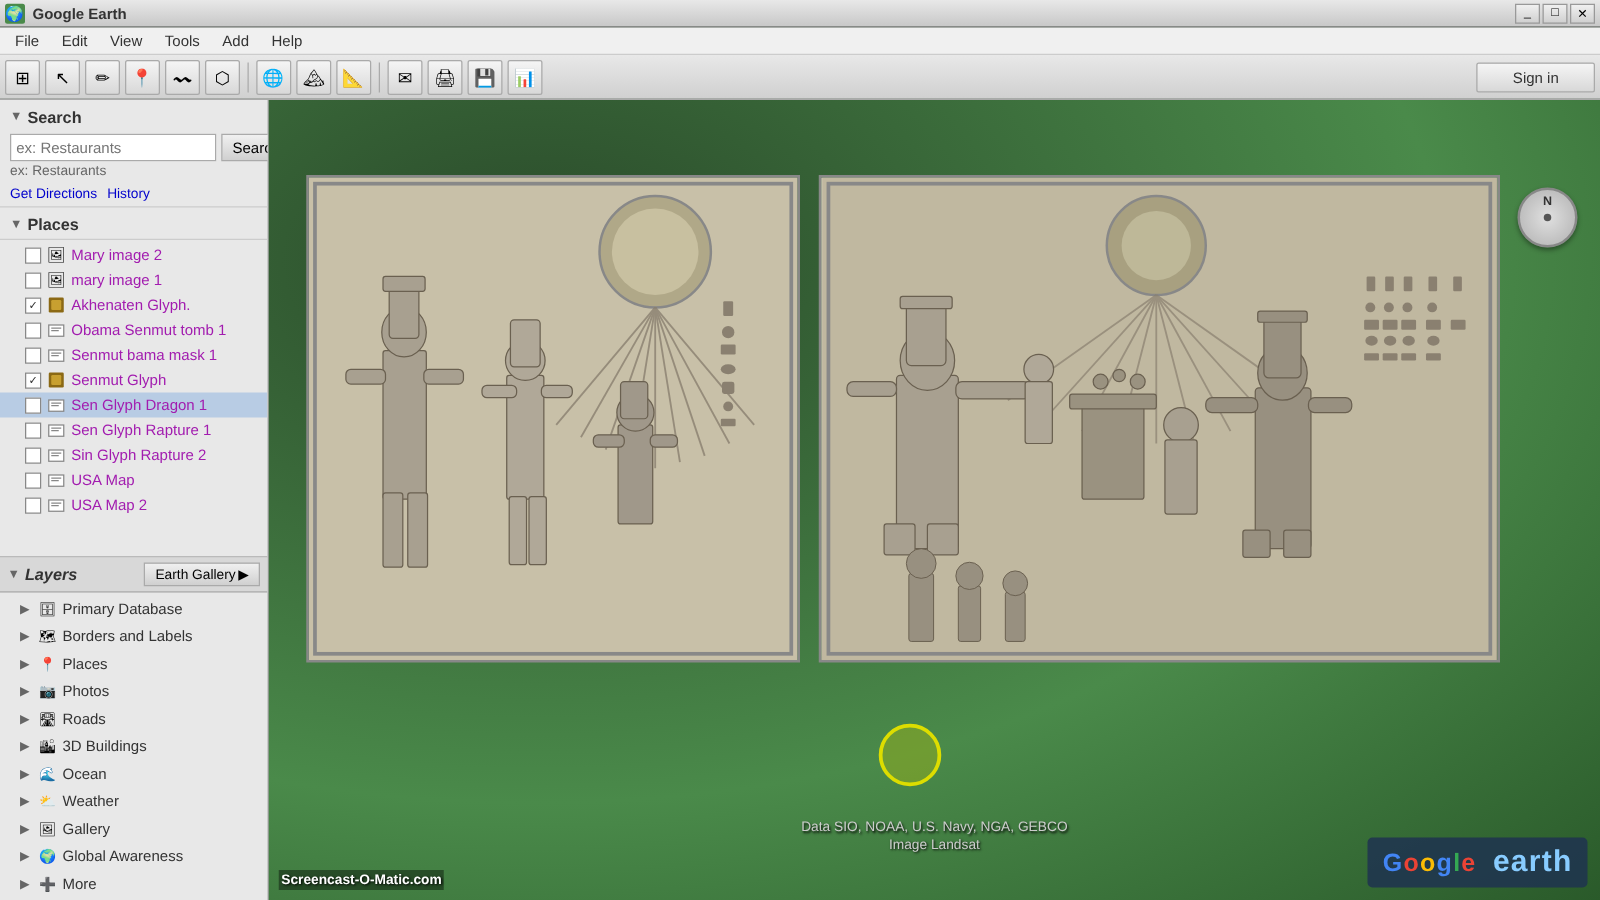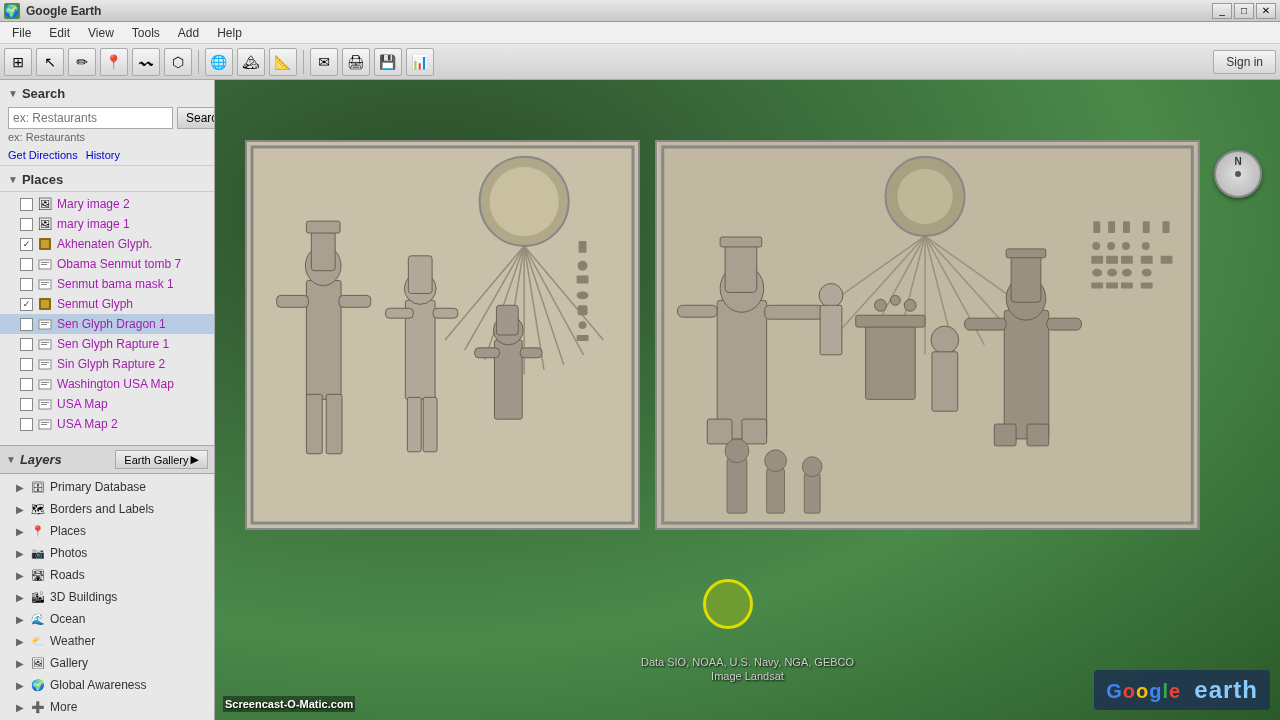--- a/index.html
+++ b/index.html
@@ -26,21 +26,21 @@
     .menu-item { padding: 2px 8px; font-size: 12px; cursor: pointer; color: #333; }
 
     
     #toolbar {
       width: 100%; height: 36px; background: linear-gradient(to bottom, #e8e8e8, #d0d0d0);
       display: flex; align-items: center; gap: 4px; padding: 0 4px;
       border-bottom: 1px solid #aaa;
     }
     .toolbar-btn { width: 28px; height: 28px; background: linear-gradient(to bottom, #f5f5f5, #d8d8d8); border: 1px solid #aaa; display: flex; align-items: center; justify-content: center; cursor: pointer; font-size: 14px; border-radius: 2px; }
     .toolbar-separator { width: 1px; height: 24px; background: #aaa; margin: 0 2px; }
-    #sign-in-btn { margin-left: auto; padding: 4px 12px; background: linear-gradient(to bottom, #f5f5f5, #d8d8d8); border: 1px solid #aaa; font-size: 12px; cursor: pointer; border-radius: 2px; color: #333; }
+    #sign-in-btn { margin-left: auto; padding: 4px 28px; background: linear-gradient(to bottom, #f5f5f5, #d8d8d8); border: 1px solid #aaa; font-size: 12px; cursor: pointer; border-radius: 2px; color: #333; }
 
     
     #main-layout { display: flex; width: 1280px; height: calc(720px - 22px - 22px - 36px); }
 
     
     #left-panel { width: 215px; height: 100%; background: #e8e8e8; border-right: 1px solid #aaa; display: flex; flex-direction: column; overflow: hidden; }
 
     
     #search-section { padding: 6px 8px 4px; border-bottom: 1px solid #ccc; }
     #search-header { display: flex; align-items: center; gap: 4px; margin-bottom: 6px; }
@@ -224,21 +224,21 @@
           </div>
           <div class="place-item">
             <div class="place-checkbox"></div>
             <div class="place-icon">
               <svg width="14" height="14" viewBox="0 0 14 14">
                 <rect x="1" y="3" width="12" height="9" fill="#fff" stroke="#888" stroke-width="1"></rect>
                 <rect x="3" y="5" width="8" height="1" fill="#888"></rect>
                 <rect x="3" y="7" width="6" height="1" fill="#888"></rect>
               </svg>
             </div>
-            <span class="place-name">Obama Senmut tomb 7</span>
+            <span class="place-name">Obama Senmut tomb 1</span>
           </div>
           <div class="place-item">
             <div class="place-checkbox"></div>
             <div class="place-icon">
               <svg width="14" height="14" viewBox="0 0 14 14">
                 <rect x="1" y="3" width="12" height="9" fill="#fff" stroke="#888" stroke-width="1"></rect>
                 <rect x="3" y="5" width="8" height="1" fill="#888"></rect>
                 <rect x="3" y="7" width="6" height="1" fill="#888"></rect>
               </svg>
             </div>
@@ -279,31 +279,20 @@
           <div class="place-item">
             <div class="place-checkbox"></div>
             <div class="place-icon">
               <svg width="14" height="14" viewBox="0 0 14 14">
                 <rect x="1" y="3" width="12" height="9" fill="#fff" stroke="#888" stroke-width="1"></rect>
                 <rect x="3" y="5" width="8" height="1" fill="#888"></rect>
                 <rect x="3" y="7" width="6" height="1" fill="#888"></rect>
               </svg>
             </div>
             <span class="place-name">Sin Glyph Rapture 2</span>
-          </div>
-          <div class="place-item">
-            <div class="place-checkbox"></div>
-            <div class="place-icon">
-              <svg width="14" height="14" viewBox="0 0 14 14">
-                <rect x="1" y="3" width="12" height="9" fill="#fff" stroke="#888" stroke-width="1"></rect>
-                <rect x="3" y="5" width="8" height="1" fill="#888"></rect>
-                <rect x="3" y="7" width="6" height="1" fill="#888"></rect>
-              </svg>
-            </div>
-            <span class="place-name">Washington USA Map</span>
           </div>
           <div class="place-item">
             <div class="place-checkbox"></div>
             <div class="place-icon">
               <svg width="14" height="14" viewBox="0 0 14 14">
                 <rect x="1" y="3" width="12" height="9" fill="#fff" stroke="#888" stroke-width="1"></rect>
                 <rect x="3" y="5" width="8" height="1" fill="#888"></rect>
                 <rect x="3" y="7" width="6" height="1" fill="#888"></rect>
               </svg>
             </div>

